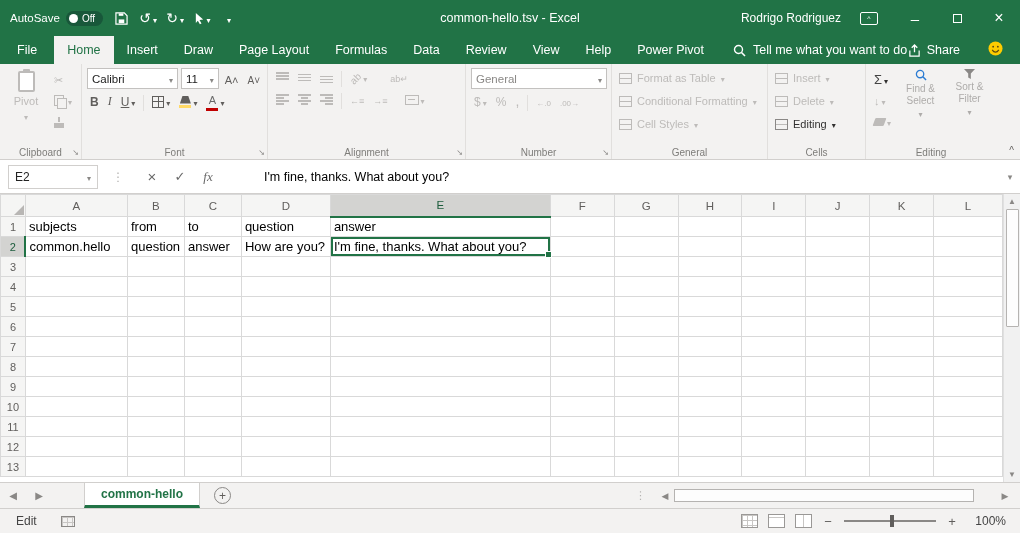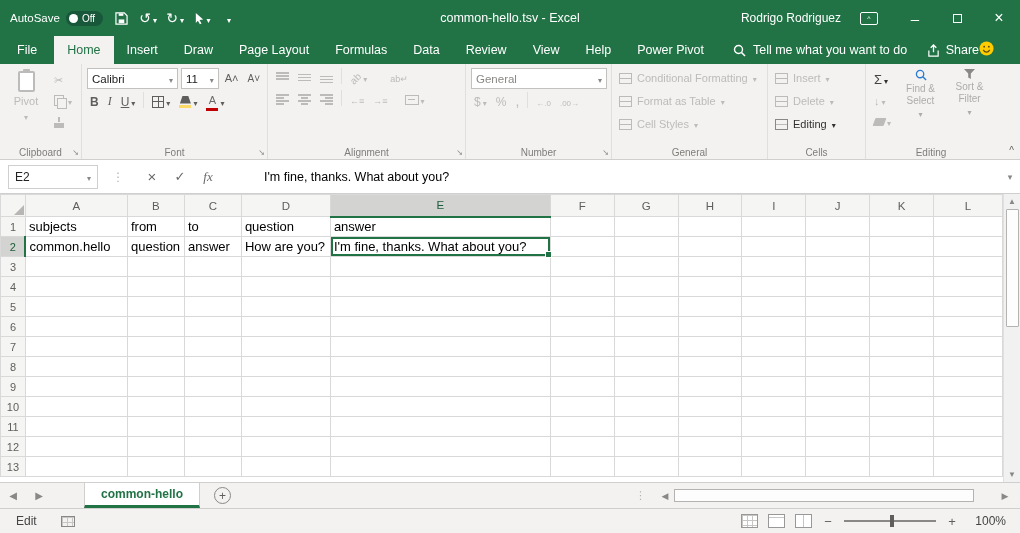--- a/index.html
+++ b/index.html
@@ -25,32 +25,32 @@
 .min-g::before{content:"–";font-size:15px}
 .maxbox{display:block;width:9px;height:9px;border:1px solid #fff}
 .close-g::before{content:"×";font-size:16px}
 
 
 .tabrow{position:absolute;top:36px;left:0;right:0;height:28px;background:#217346;display:flex;align-items:stretch;color:#fff}
 .rtab{display:flex;align-items:center;padding:12px 13px;font-size:12.5px;cursor:default}
 .rtab.file{padding:0 17px}
 .rtab.active{background:#f3f2f1;color:#217346}
 .tellme{display:flex;align-items:center;gap:7px;margin-left:16px;font-size:12.5px}
-.tabrow-right{margin-left:auto;display:flex;align-items:center;gap:0;padding-right:26px}
+.tabrow-right{margin-left:auto;display:flex;align-items:center;gap:28px;padding-right:17px}
 .sharebox{display:flex;align-items:center;gap:6px;font-size:12.5px}
 
 
 .ribbon{position:absolute;top:64px;left:0;right:0;height:96px;background:#f3f2f1;border-bottom:1px solid #d1cfcd;display:flex}
 .rgroup{position:relative;border-right:1px solid #e1dfdd;padding:4px 4px 15px 5px;display:flex;flex-direction:column;gap:3px}
 .glabel{position:absolute;bottom:1px;left:0;right:0;text-align:center;font-size:10px;color:#7e7d7a}
 .launcher{position:absolute;right:2px;bottom:2px;font-size:8px;color:#8a8886}
 .launcher::before{content:"↘"}
 .disabled{color:#bdbbb9 !important}
 .en{color:#605e5c}
-.row{display:flex;align-items:flex-start;gap:3px}
+.row{display:flex;align-items:flex-end;gap:3px}
 .mini{display:inline-flex;align-items:center;gap:2px;height:19px;padding:0 3px}
 .combo{background:#fff;border:1px solid #c3c1bf;height:21px;display:flex;align-items:center;padding:0 4px;font-size:11.5px;color:#222;gap:6px}
 .combo .dd{margin-left:auto;color:#8a8886}
 .vsep{width:1px;height:16px;background:#e1dfdd;margin:0 2px}
 
 .g-clipboard{width:82px}
 .gbody{display:flex;gap:4px}
 .bigbtn{width:42px;display:flex;flex-direction:column;align-items:center;gap:3px;padding-top:3px;font-size:11px}
 .icon-clipboard{width:17px;height:21px;border:2px solid currentColor;border-radius:2px;position:relative;background:#fff}
 .icon-clipboard::before{content:"";position:absolute;left:3px;top:-4px;width:7px;height:4px;background:currentColor;border-radius:1px}
@@ -441,26 +441,26 @@
           <span class="ic-decdec"></span>
         </span>
     </div>
     <span class="glabel">Number</span>
     <span class="launcher"></span>
   </div>
 
   <div class="rgroup g-styles">
     <div class="stylebtn">
         <span class="sicon"></span>
-        <span>Conditional Formatting</span>
+        <span>Format as Table</span>
         <span class="dd"></span>
       </div>
     <div class="stylebtn">
         <span class="sicon"></span>
-        <span>Format as Table</span>
+        <span>Conditional Formatting</span>
         <span class="dd"></span>
       </div>
     <div class="stylebtn">
         <span class="sicon"></span>
         <span>Cell Styles</span>
         <span class="dd"></span>
       </div>
     <span class="glabel">General</span>
   </div>
 

